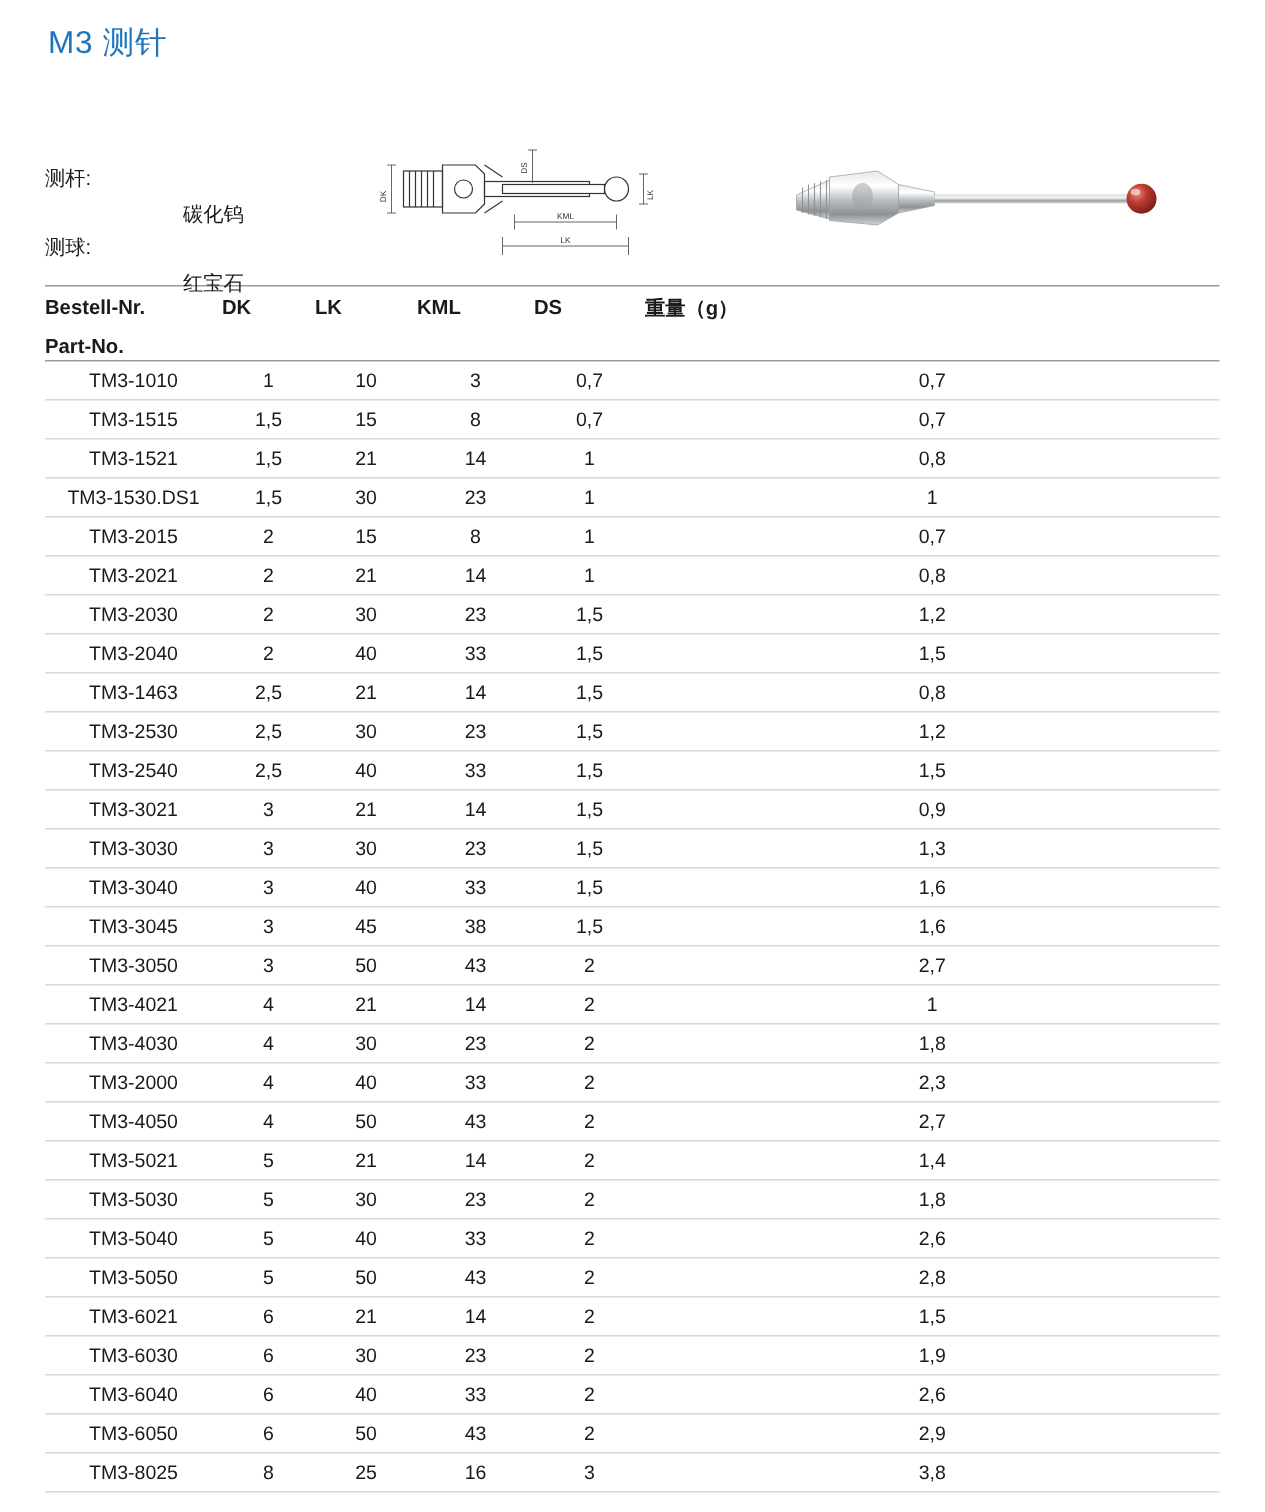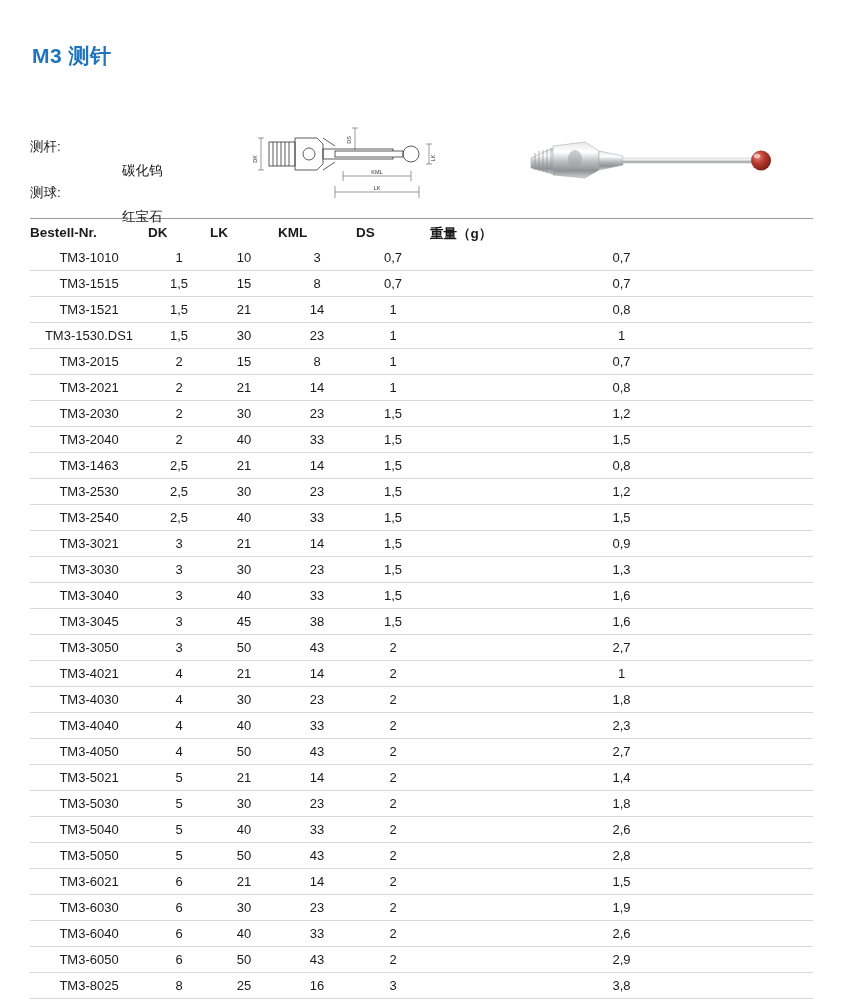--- a/index.html
+++ b/index.html
@@ -18,23 +18,23 @@
   .page {
     position: relative;
     width: 843px;
     height: 1008px;
     box-sizing: border-box;
     padding: 0 30px;
   }
   .page-title {
     color: #1f74bd;
     font-size: 21px;
-    font-weight: 700;
+    font-weight: 400;
     letter-spacing: 0.5px;
-    padding-top: 42px;
+    padding-top: 14px;
     margin: 0 0 0 2px;
   }
 
   
   .spec-row {
     display: flex;
     align-items: flex-start;
     margin-top: 42px;
     height: 92px;
     justify-content: center;
@@ -237,20 +237,28 @@
   <table class="spec-table">
     <thead>
       <tr class="thead-row-top">
         <th class="col-part">Bestell-Nr.</th>
         <th class="col-dk">DK</th>
         <th class="col-lk">LK</th>
         <th class="col-kml">KML</th>
         <th class="col-ds">DS</th>
         <th class="col-weight">重量（g）</th>
       </tr>
+      <tr class="thead-row-bottom">
+        <th class="col-part">Part-No.</th>
+        <th class="col-dk"></th>
+        <th class="col-lk"></th>
+        <th class="col-kml"></th>
+        <th class="col-ds"></th>
+        <th class="col-weight"></th>
+      </tr>
     </thead>
     <tbody id="table-body">
         <tr>
           <td class="col-part">TM3-1010</td>
           <td class="col-dk">1</td>
           <td class="col-lk">10</td>
           <td class="col-kml">3</td>
           <td class="col-ds">0,7</td>
           <td class="col-weight">0,7</td>
         </tr>
@@ -384,21 +392,21 @@
         </tr>
         <tr>
           <td class="col-part">TM3-4030</td>
           <td class="col-dk">4</td>
           <td class="col-lk">30</td>
           <td class="col-kml">23</td>
           <td class="col-ds">2</td>
           <td class="col-weight">1,8</td>
         </tr>
         <tr>
-          <td class="col-part">TM3-4040</td>
+          <td class="col-part">TM3-2000</td>
           <td class="col-dk">4</td>
           <td class="col-lk">40</td>
           <td class="col-kml">33</td>
           <td class="col-ds">2</td>
           <td class="col-weight">2,3</td>
         </tr>
         <tr>
           <td class="col-part">TM3-4050</td>
           <td class="col-dk">4</td>
           <td class="col-lk">50</td>

